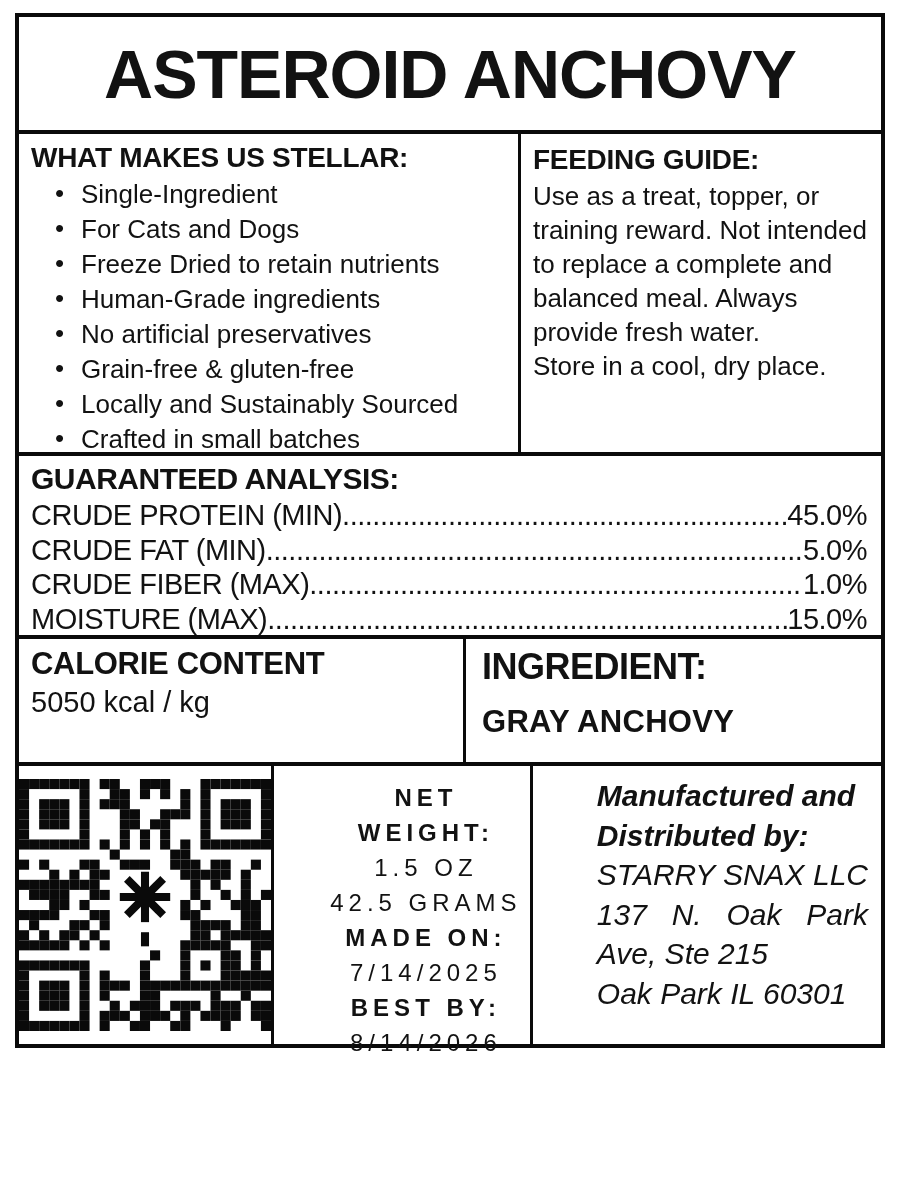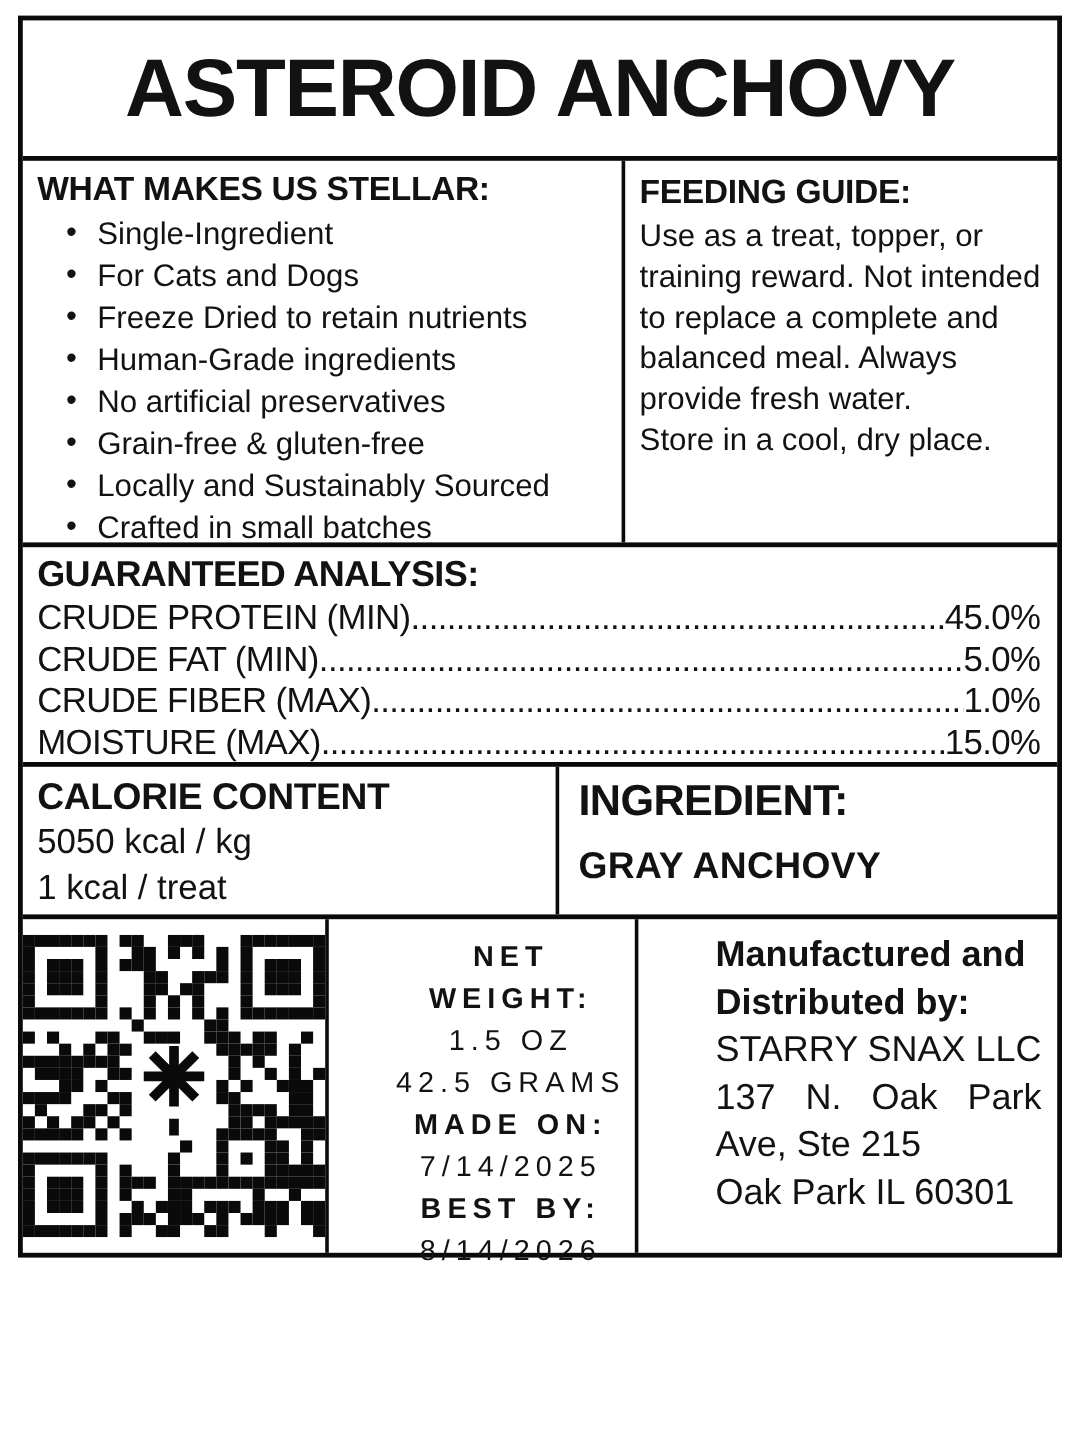--- a/index.html
+++ b/index.html
@@ -37,21 +37,21 @@
   .ingredient{flex:1;padding:4px 0 0 16px;}
   .ingredient h2{font-size:36px;margin:3px 0 0 0;letter-spacing:-0.5px;}
   .ingredient-value{font-size:31px;font-weight:700;margin-top:16px;letter-spacing:0.3px;}
 
   
   .bottom-row{display:flex;height:278px;gap:48px;}
   .qr-panel{width:288px;border-right:3px solid #0a0a0a;display:flex;align-items:center;justify-content:center;}
   .weight-panel{width:246px;border-right:3px solid #0a0a0a;text-align:center;padding-top:14px;}
   .w-line{font-size:24px;line-height:35px;letter-spacing:5px;white-space:nowrap;}
   .w-bold{font-weight:700;}
-  .mfr-panel{flex:1;padding:10px 13px 0 16px;}
+  .mfr-panel{flex:1;padding:10px 13px 0 16px;font-style:italic;}
   .m-line{font-size:30px;line-height:39.5px;white-space:nowrap;}
   .m-bold{font-weight:700;}
   .m-justify{display:flex;justify-content:space-between;white-space:normal;}
 </style>
 </head>
 <body>
 
 <div class="label">
 
   <header class="title-box">
@@ -100,21 +100,20 @@
       <span>MOISTURE (MAX)</span>
       <span class="ga-dots"></span>
       <span>15.0%</span>
     </div>
   </section>
 
   <section class="calorie-row">
     <div class="calorie">
       <h2>CALORIE CONTENT</h2>
       <div class="cal-line">5050 kcal / kg</div>
-      <div class="cal-line">1 kcal / treat</div>
     </div>
     <div class="ingredient">
       <h2>INGREDIENT:</h2>
       <div class="ingredient-value">GRAY ANCHOVY</div>
     </div>
   </section>
 
   <section class="bottom-row">
     <div class="qr-panel">
       <svg id="qr" width="252" height="252" viewBox="0 0 250 250" xmlns="http://www.w3.org/2000/svg">

